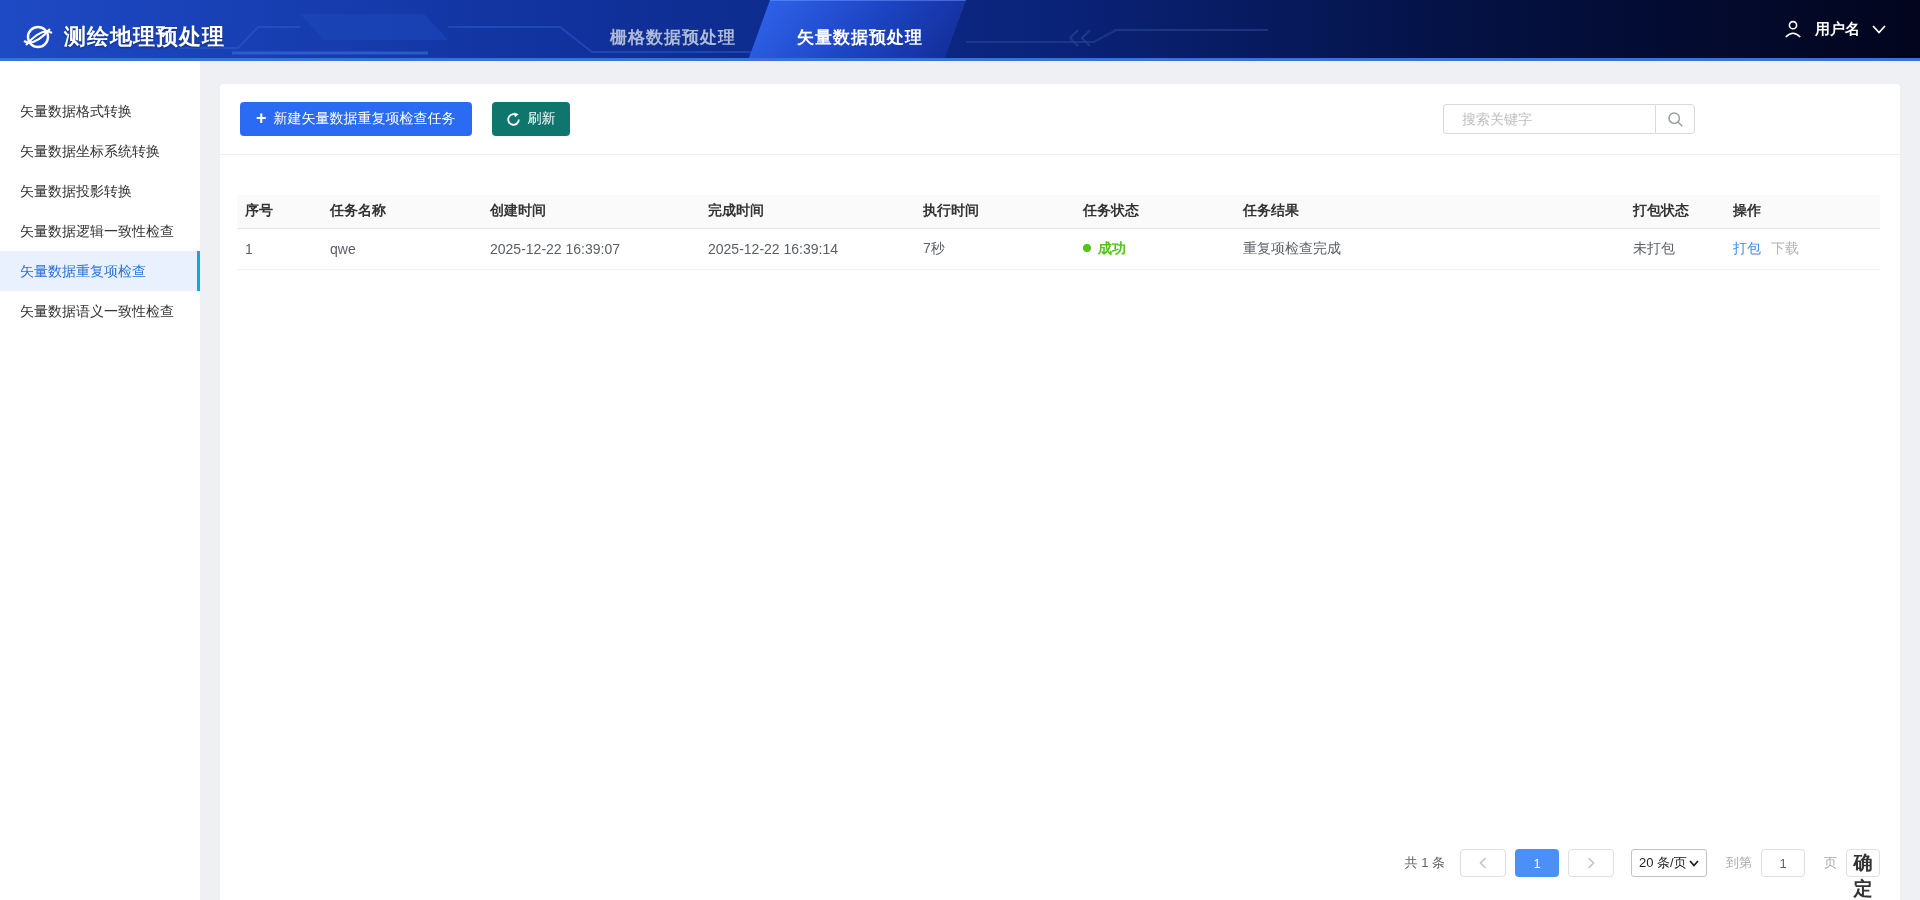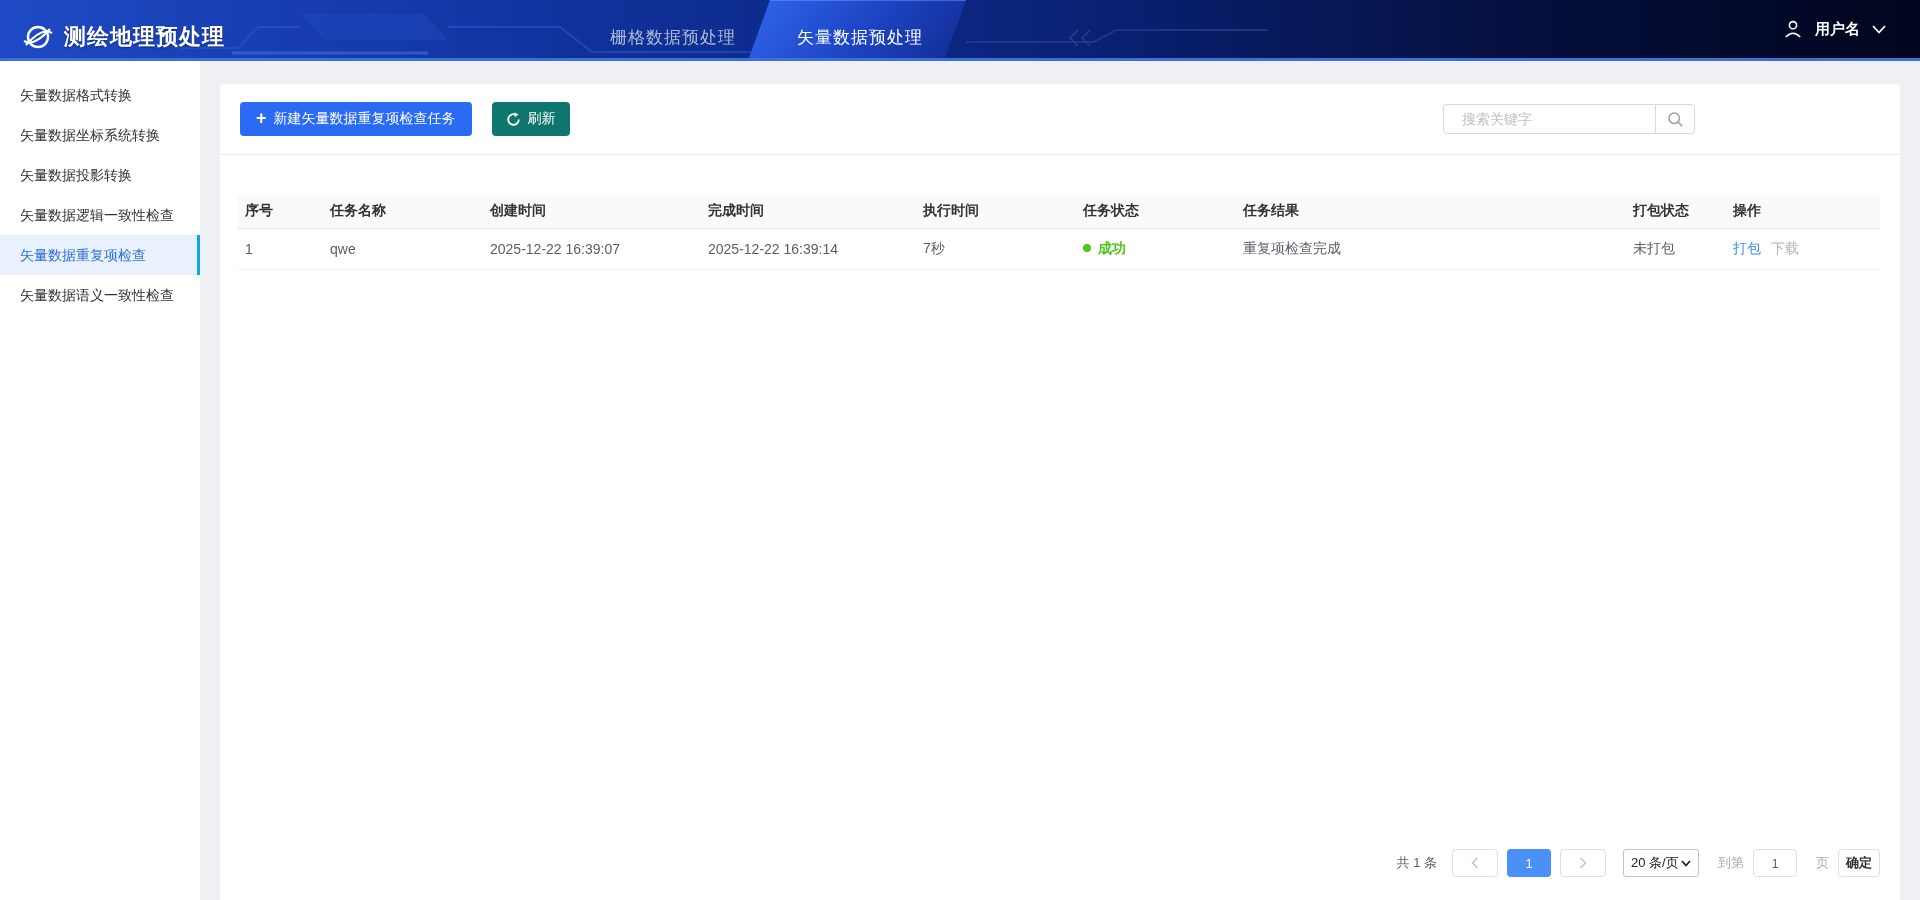--- a/index.html
+++ b/index.html
@@ -13,40 +13,40 @@
   .header {
     position:absolute; top:0; left:0; width:1920px; height:61px;
     background:linear-gradient(90deg,#1e4ac5 0%,#11339f 28%,#0a2379 55%,#041040 78%,#02051d 100%);
     border-bottom:3px solid #3f6fd9;
   }
   .header-deco { position:absolute; top:0; left:0; pointer-events:none; }
   .logo { position:absolute; left:20px; top:8px; height:58px; display:flex; align-items:center; gap:8px; }
   .logo-text { color:#fff; font-size:22px; font-weight:bold; letter-spacing:1px; text-shadow:0 1px 2px rgba(0,0,0,.4); }
   .tab {
     position:absolute; top:0; height:74px; display:flex; align-items:center; justify-content:center;
-    font-size:17px; font-weight:normal; letter-spacing:1px; cursor:pointer;
+    font-size:17px; font-weight:bold; letter-spacing:1px; cursor:pointer;
   }
   .tab-inactive { left:588px; width:170px; color:#aebbd6; }
   .tab-active-shape {
     position:absolute; left:770px; top:0; width:196px; height:58px;
     background:linear-gradient(115deg,#2e61e8 0%,#1c44c2 55%,#142f9c 100%);
     transform:skewX(-20deg); transform-origin:left top;
     box-shadow:inset 0 1px 0 rgba(120,160,255,.45);
   }
   .tab-active { left:762px; width:196px; color:#fff; }
   .user-box {
     position:absolute; right:34px; top:0; height:58px;
     display:flex; align-items:center; gap:12px; color:#fff; cursor:pointer;
   }
   .user-name { font-size:15px; font-weight:bold; }
 
   
   .sidebar {
     position:absolute; left:0; top:61px; width:200px; height:839px;
-    background:#fff; padding-top:14px;
+    background:#fff; padding-top:30px;
   }
   .side-item {
     height:40px; line-height:40px; padding-left:20px; font-size:14px; color:#333;
     cursor:pointer; white-space:nowrap;
   }
   .side-item.active {
     background:#e8f1fd; color:#2c6fdd; border-right:3px solid #0ea5e9;
   }
 
   
@@ -116,22 +116,22 @@
     width:76px; height:28px; border:1px solid #bfc3ca; border-radius:3px; background:#fff;
     display:flex; align-items:center; justify-content:space-between; padding:0 7px;
     color:#1f1f1f; cursor:pointer; margin-left:8px;
   }
   .pg-goto-label { color:#a8abb2; margin-left:10px; }
   .pg-input {
     width:44px; height:28px; border:1px solid #dcdfe6; border-radius:4px;
     text-align:center; font-size:13px; color:#606266; outline:none; font-family:inherit;
   }
   .pg-confirm {
-    width:42px; height:28px; background:#fff; border:1px solid #dcdfe6; border-radius:4px;
-    font-size:13px; font-weight:bold; color:#333; cursor:pointer; font-family:inherit;
+    width:34px; height:28px; background:#fff; border:1px solid #dcdfe6; border-radius:4px;
+    font-size:19px; font-weight:bold; color:#333; cursor:pointer; font-family:inherit;
   }
 </style>
 </head>
 <body>
 
 <div class="header">
   <svg class="header-deco" width="1920" height="58">
     <polygon points="300,14 424,14 448,40 324,40" fill="#1d48bb" opacity="0.55"></polygon>
     <polyline points="300,27 258,27 238,48 178,48" stroke="#2f5bd0" stroke-width="2" fill="none" opacity="0.5"></polyline>
     <polyline points="448,27 560,27 592,52 770,52" stroke="#2f5bd0" stroke-width="2" fill="none" opacity="0.5"></polyline>

